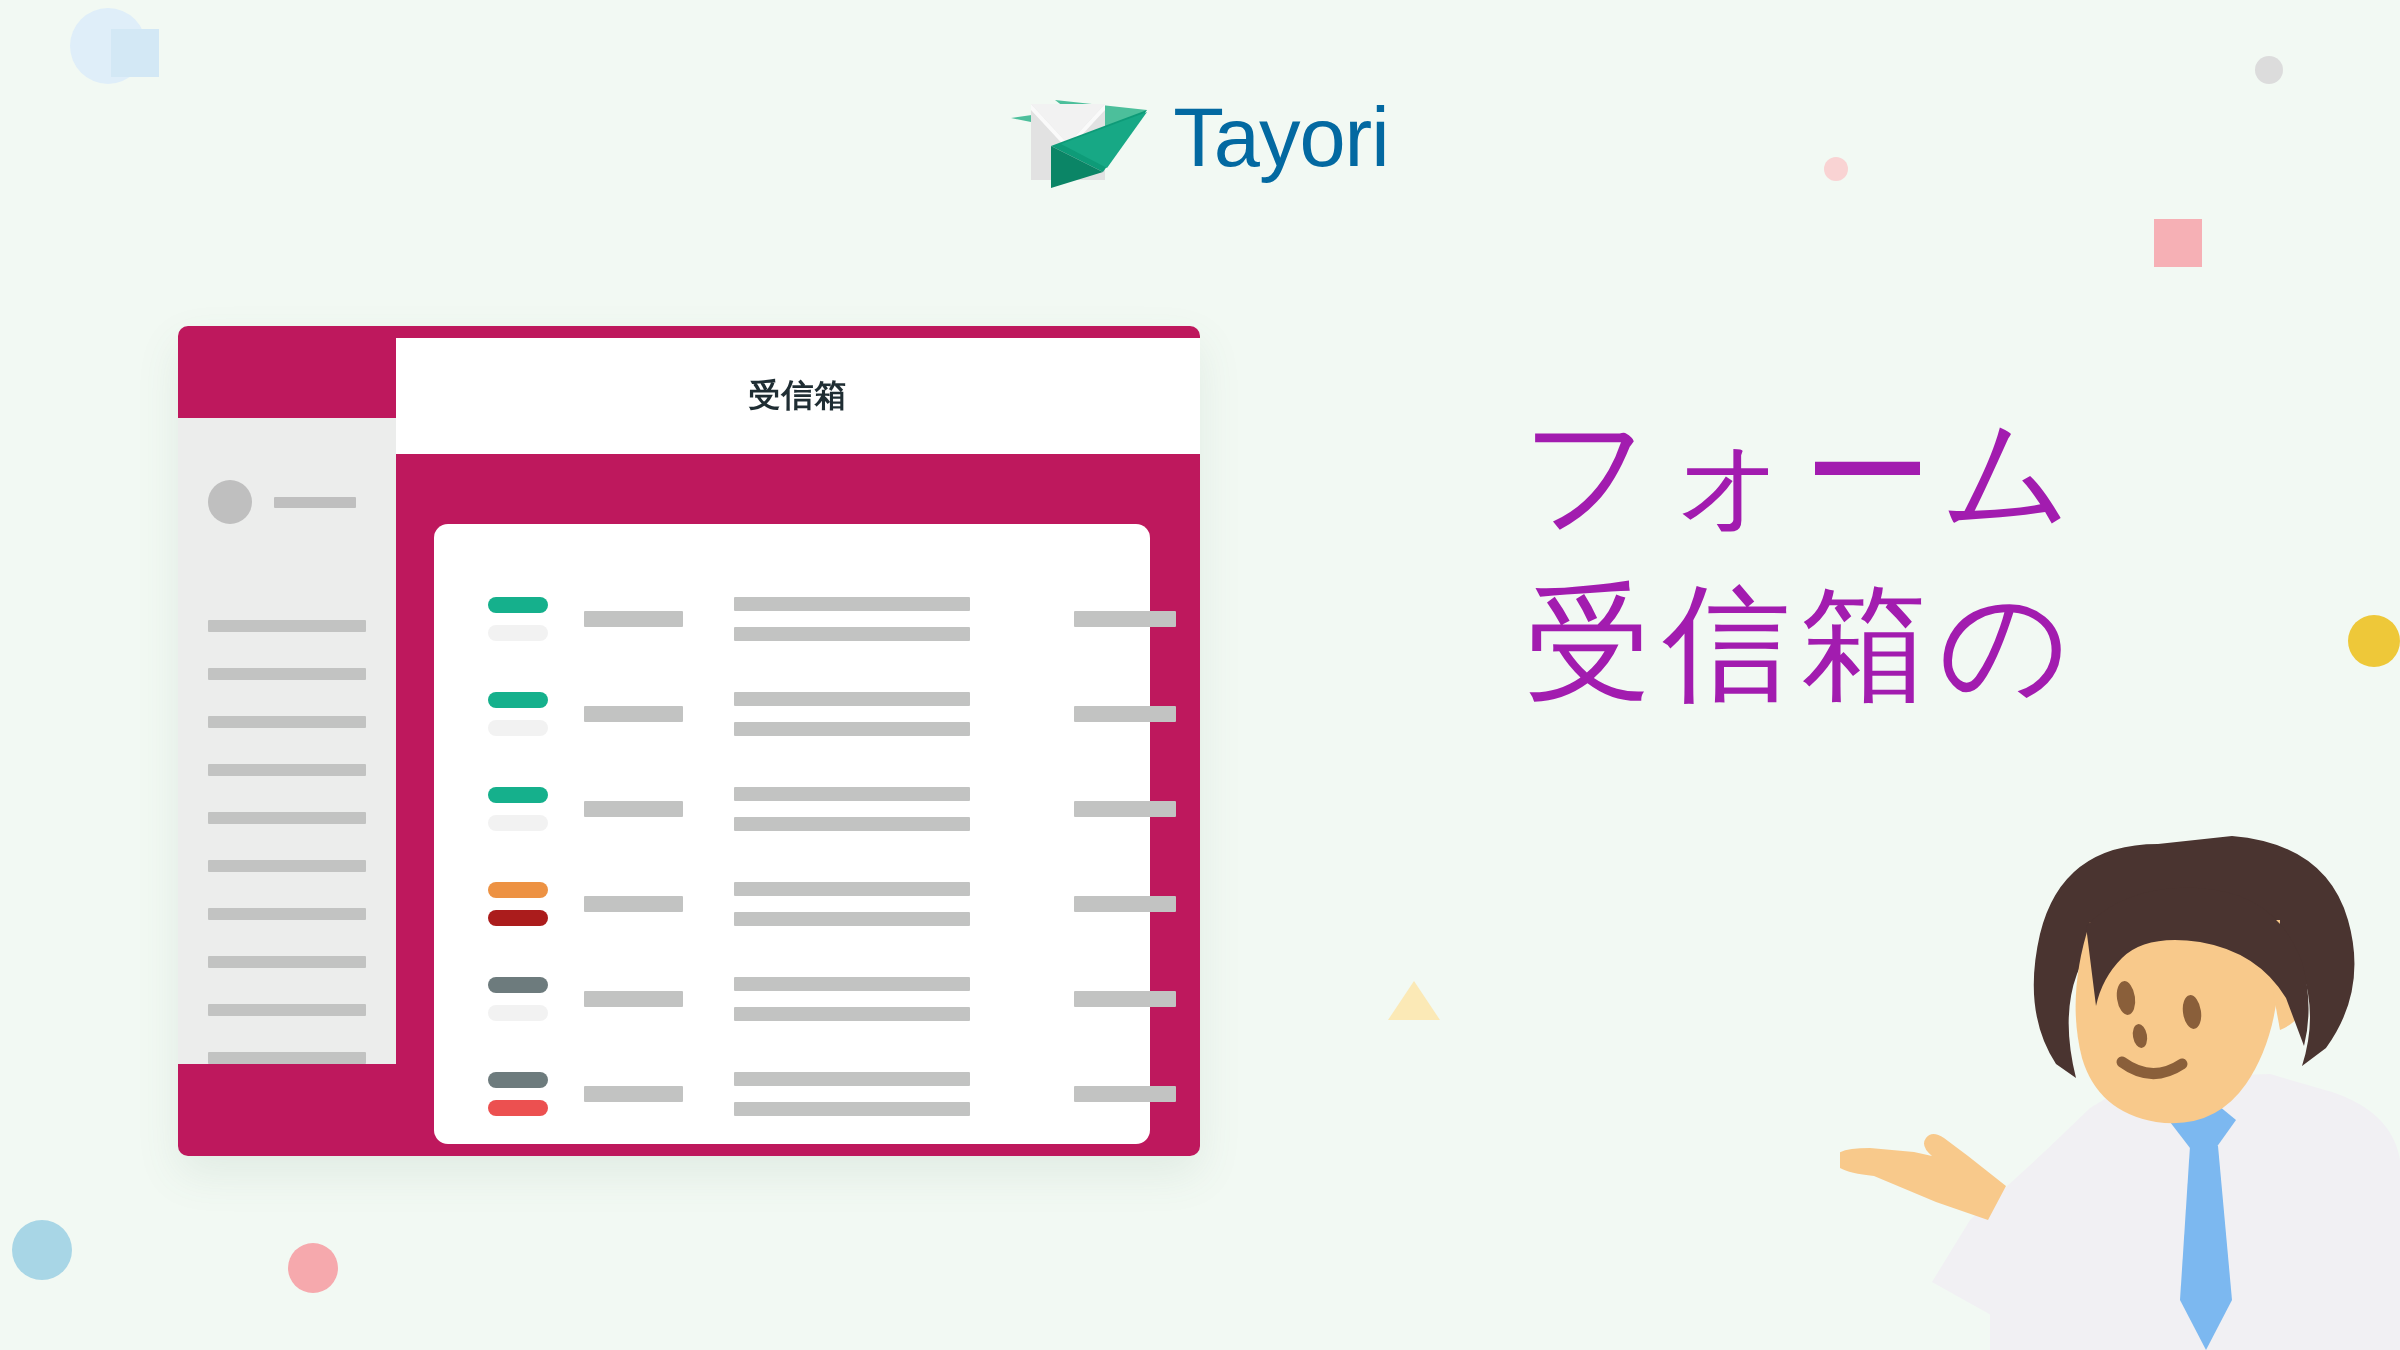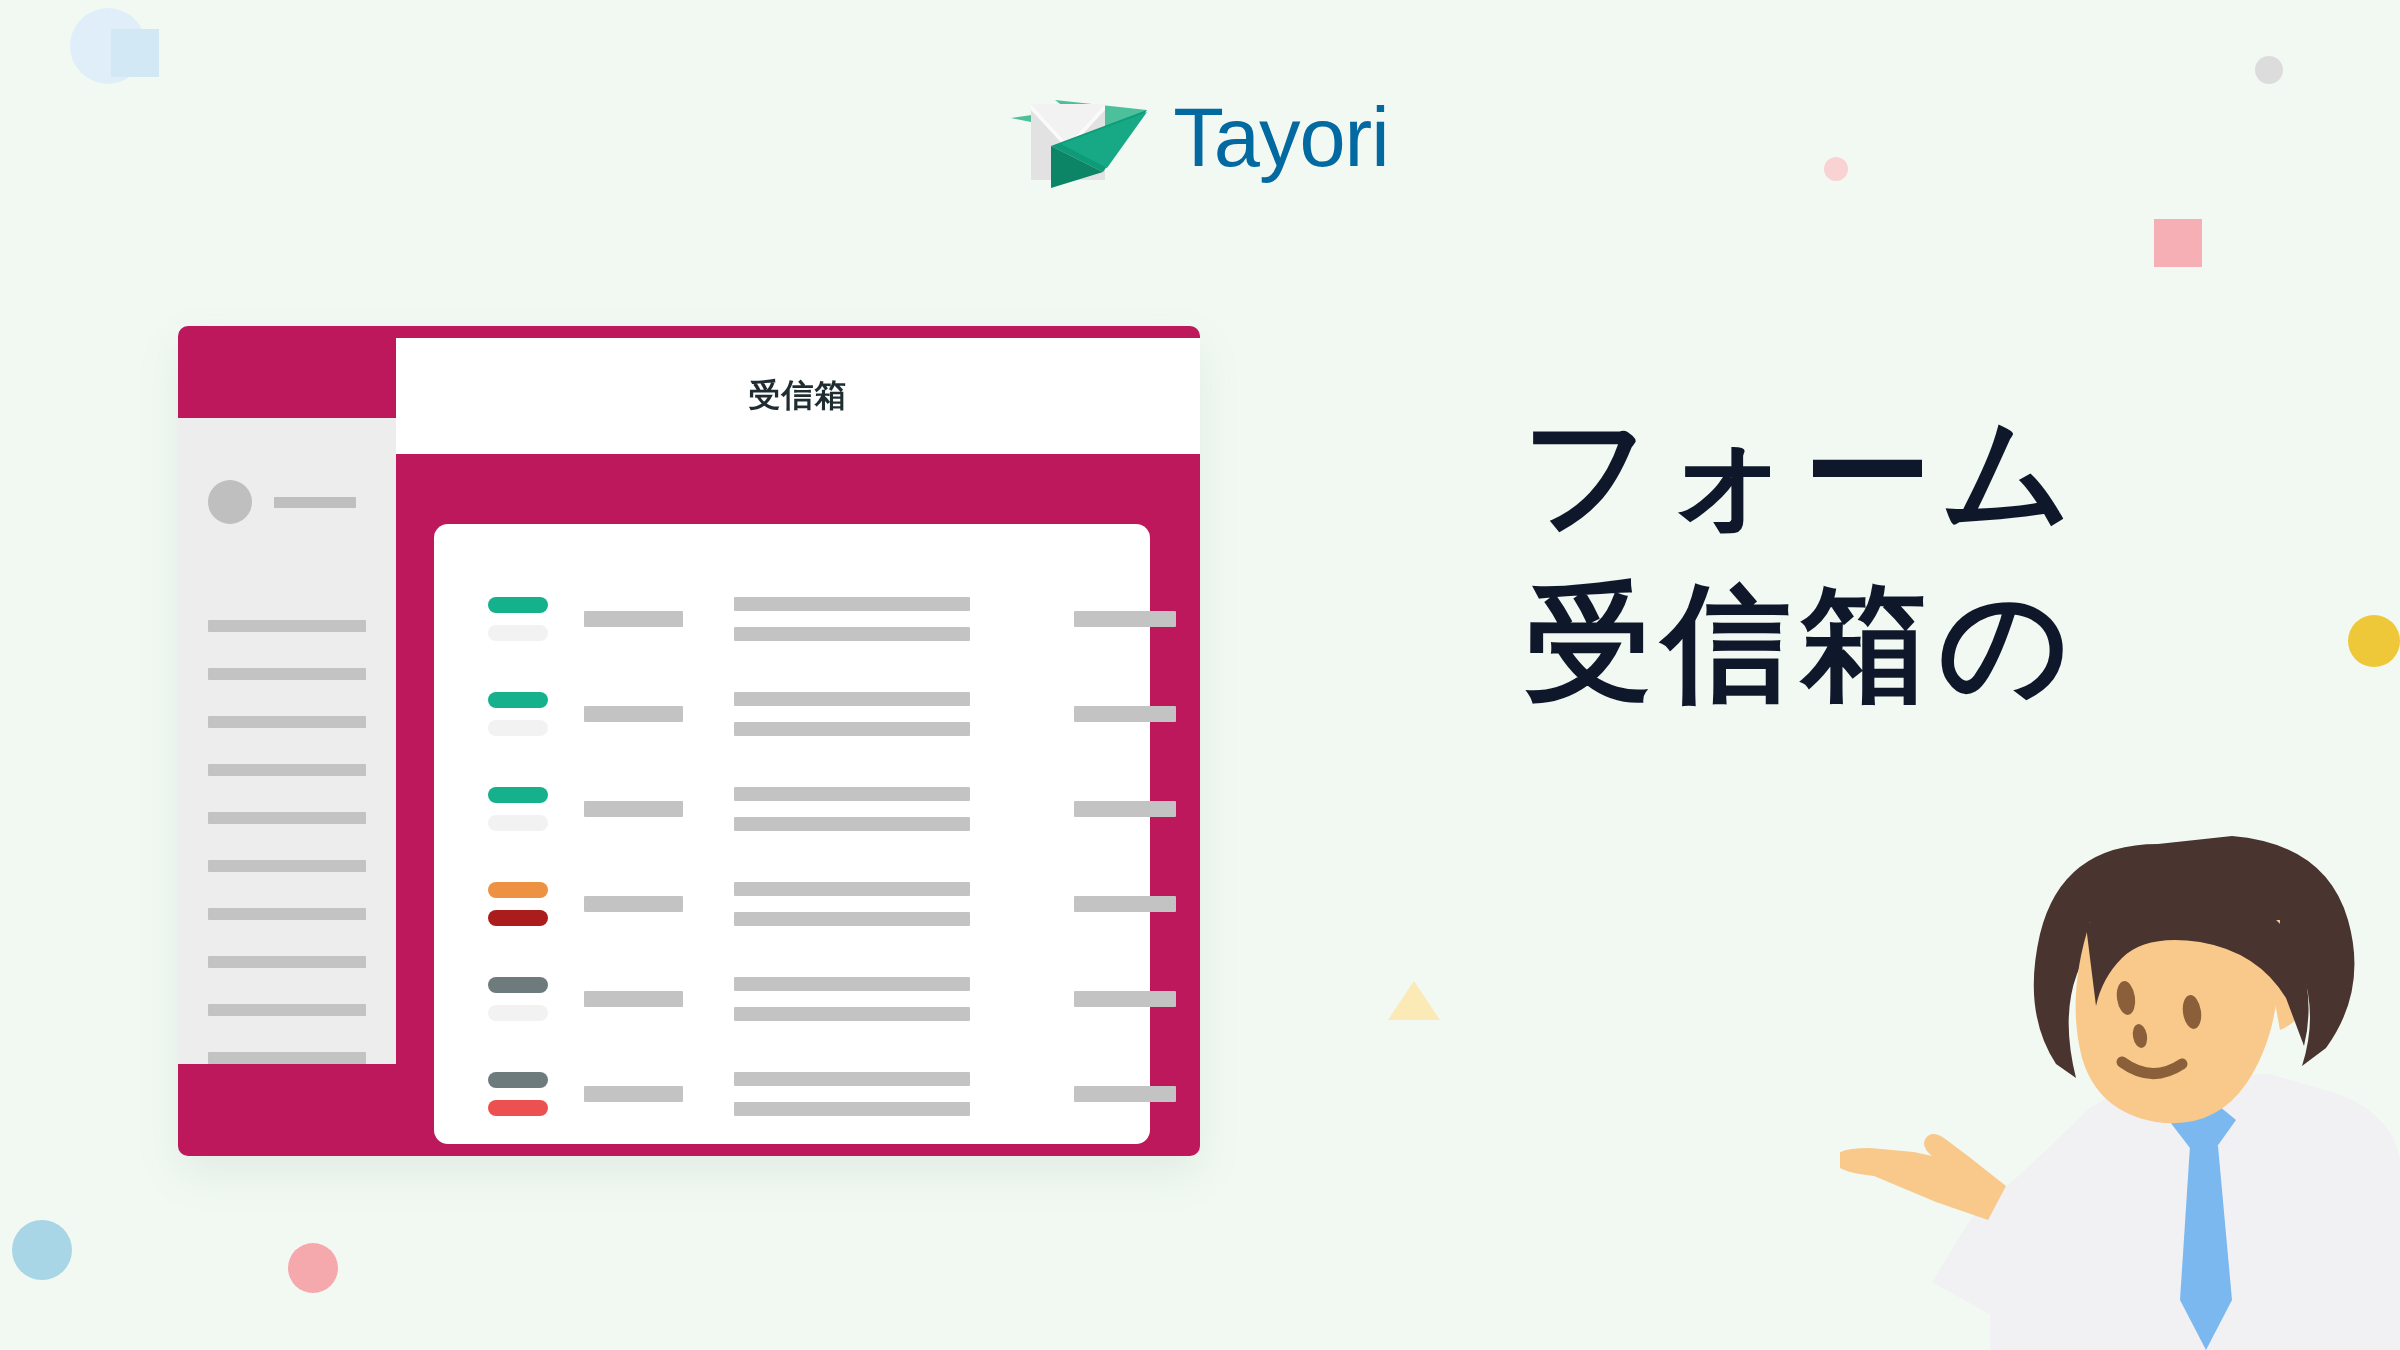--- a/index.html
+++ b/index.html
@@ -68,21 +68,21 @@
 
   .col-c { width:340px; flex:0 0 340px; display:flex; flex-direction:column; gap:16px; }
   .bar-c { height:14px; width:236px; background:#c2c3c2; border-radius:1px; }
 
   .col-d { flex:1; }
   .bar-d { height:16px; width:102px; background:#c2c3c2; border-radius:1px; }
 
   
   .headline {
     position:absolute; left:1452px; top:388px; width:700px;
-    color:#0f172a; font-weight:700; font-size:128px;
+    color:#a21caf; font-weight:400; font-size:128px;
     line-height:1.33; letter-spacing:10px; text-align:center;
   }
   .headline div { white-space:nowrap; }
 
   
   .character { position:absolute; right:0; bottom:0; width:560px; height:520px; }
 </style>
 </head>
 <body>
 

